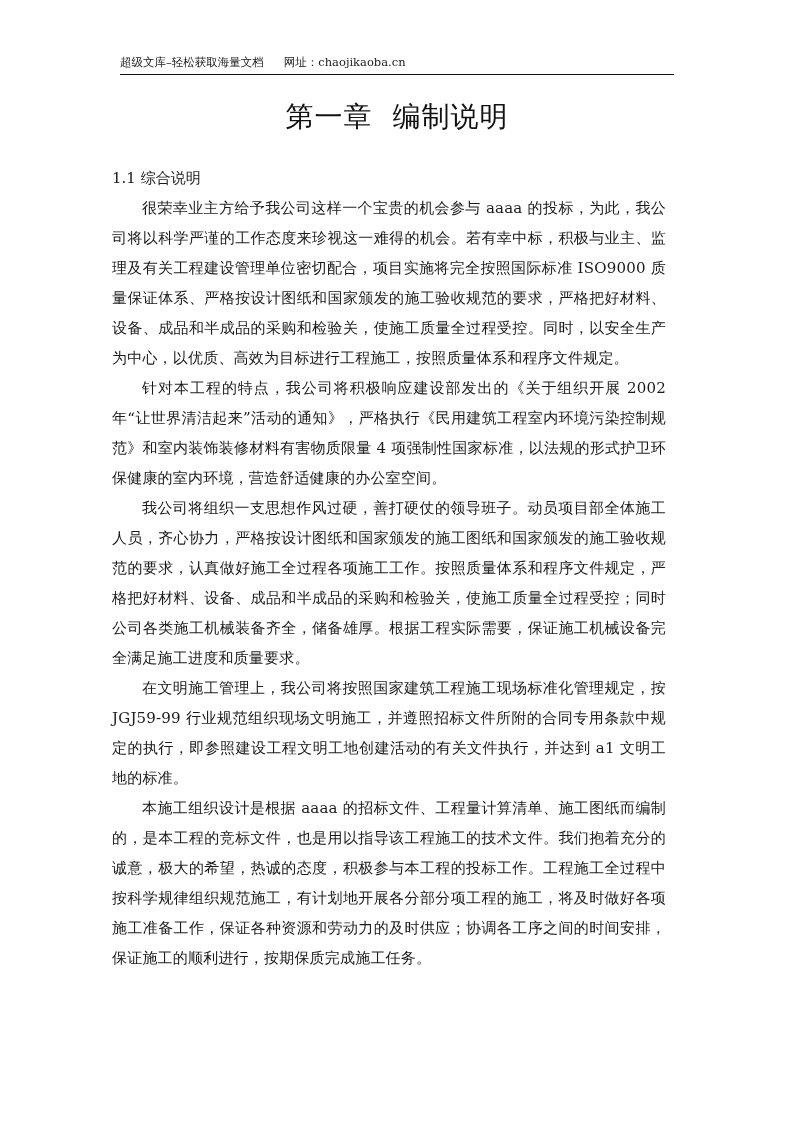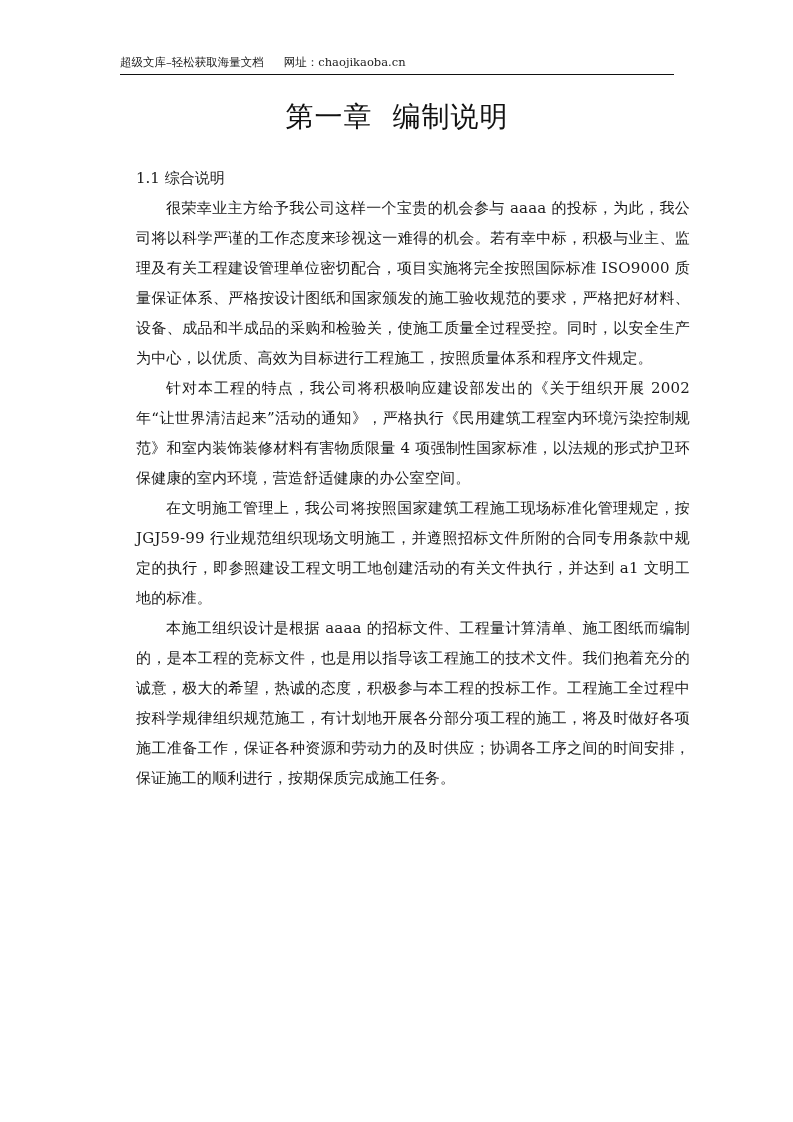--- a/index.html
+++ b/index.html
@@ -33,21 +33,21 @@
     top: 103px;
     width: 554px;
     text-align: center;
     font-size: 28px;
     line-height: 28px;
     letter-spacing: 1px;
     color: #111;
   }
   .content {
     position: absolute;
-    left: 136px;
+    left: 112px;
     top: 163px;
     width: 554px;
     font-size: 15px;
     line-height: 30px;
   }
   .section-heading {
     margin: 0;
     font-size: 15px;
     line-height: 30px;
     font-weight: normal;
@@ -68,15 +68,16 @@
 </div>
 
 <h1 class="chapter-title" style="margin:0;font-weight:normal;white-space:pre;">第一章  编制说明</h1>
 
 <div class="content">
   <h2 class="section-heading">
     <span>1.1</span>&nbsp;<span>综合说明</span>
   </h2>
   <p class="paragraph">很荣幸业主方给予我公司这样一个宝贵的机会参与 aaaa 的投标，为此，我公司将以科学严谨的工作态度来珍视这一难得的机会。若有幸中标，积极与业主、监理及有关工程建设管理单位密切配合，项目实施将完全按照国际标准 ISO9000 质量保证体系、严格按设计图纸和国家颁发的施工验收规范的要求，严格把好材料、设备、成品和半成品的采购和检验关，使施工质量全过程受控。同时，以安全生产为中心，以优质、高效为目标进行工程施工，按照质量体系和程序文件规定。</p>
   <p class="paragraph">针对本工程的特点，我公司将积极响应建设部发出的《关于组织开展 2002 年“让世界清洁起来”活动的通知》，严格执行《民用建筑工程室内环境污染控制规范》和室内装饰装修材料有害物质限量 4 项强制性国家标准，以法规的形式护卫环保健康的室内环境，营造舒适健康的办公室空间。</p>
+  <p class="paragraph">我公司将组织一支思想作风过硬，善打硬仗的领导班子。动员项目部全体施工人员，齐心协力，严格按设计图纸和国家颁发的施工图纸和国家颁发的施工验收规范的要求，认真做好施工全过程各项施工工作。按照质量体系和程序文件规定，严格把好材料、设备、成品和半成品的采购和检验关，使施工质量全过程受控；同时公司各类施工机械装备齐全，储备雄厚。根据工程实际需要，保证施工机械设备完全满足施工进度和质量要求。</p>
   <p class="paragraph">在文明施工管理上，我公司将按照国家建筑工程施工现场标准化管理规定，按 JGJ59-99 行业规范组织现场文明施工，并遵照招标文件所附的合同专用条款中规定的执行，即参照建设工程文明工地创建活动的有关文件执行，并达到 a1 文明工地的标准。</p>
   <p class="paragraph">本施工组织设计是根据 aaaa 的招标文件、工程量计算清单、施工图纸而编制的，是本工程的竞标文件，也是用以指导该工程施工的技术文件。我们抱着充分的诚意，极大的希望，热诚的态度，积极参与本工程的投标工作。工程施工全过程中按科学规律组织规范施工，有计划地开展各分部分项工程的施工，将及时做好各项施工准备工作，保证各种资源和劳动力的及时供应；协调各工序之间的时间安排，保证施工的顺利进行，按期保质完成施工任务。</p>
 </div>
 
 </body></html>

